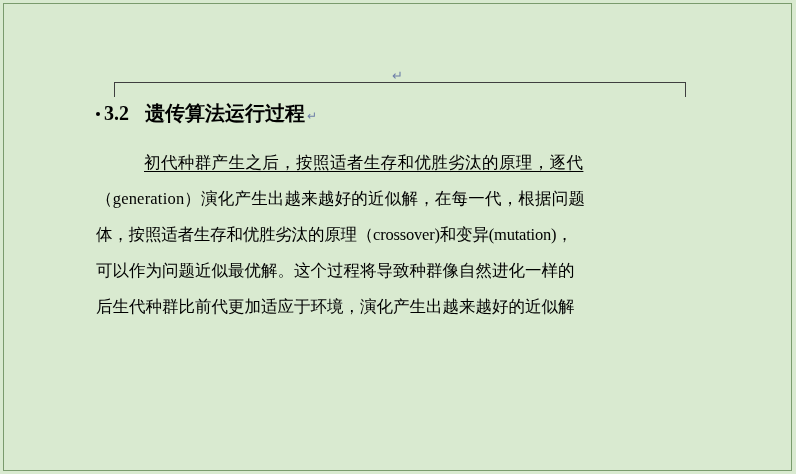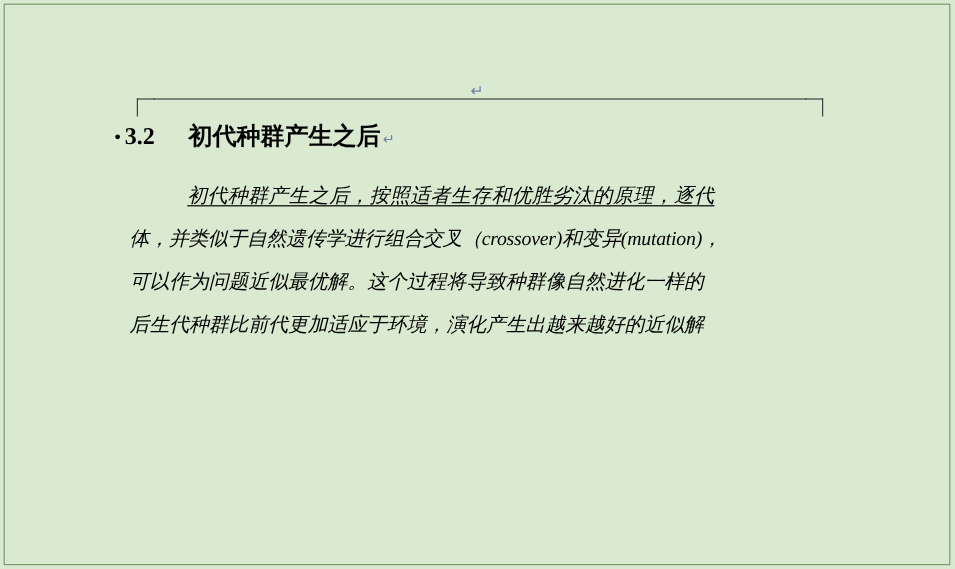--- a/index.html
+++ b/index.html
@@ -89,37 +89,36 @@
     display: inline-block;
     width: 4px;
     height: 4px;
     background: #000;
     border-radius: 50%;
     vertical-align: middle;
     margin-right: 4px;
     margin-bottom: 3px;
   }
   .heading .num {
-    margin-right: 28px;
+    margin-right: 16px;
   }
   .heading .pilcrow {
     font-size: 12px;
     font-weight: normal;
     color: #6d7fa8;
     margin-left: 2px;
     vertical-align: baseline;
   }
   .para {
     font-size: 16.5px;
     color: #000;
     line-height: 36px;
     text-align: justify;
     text-justify: inter-ideograph;
-    margin: 12px;
-    font-style: italic;
+    margin: 0;
   }
   .para .indent {
     display: inline-block;
     width: 48px;
   }
   .underline-seg {
     text-decoration: underline;
     text-decoration-thickness: 1px;
     text-underline-offset: 3px;
   }
@@ -151,24 +150,25 @@
 
   <div class="margin-marks">
     <span class="corner tl"></span>
     <span class="hline"></span>
     <span class="corner tr"></span>
   </div>
 
   <div class="content">
 
     <h2 class="heading">
-      <span class="bullet-dot"></span><span class="num">3.2</span><span>初代种群产生之后</span><span class="pilcrow">↵</span>
+      <span class="bullet-dot"></span><span class="num">3.2</span><span>遗传算法运行过程</span><span class="pilcrow">↵</span>
     </h2>
 
     <p class="para">
       <span class="line line-1"><span class="indent"></span><span class="underline-seg">初代种群产生之后，按照适者生存和优胜劣汰的原理，逐代</span></span>
-      <span class="line line-4"><span>体，并类似于自然遗传学进行组合交叉（crossover)和变异(mutation)，</span></span>
+      <span class="line line-2"><span>（generation）演化产生出越来越好的近似解，在每一代，根据问题</span></span>
+      <span class="line line-4"><span>体，按照适者生存和优胜劣汰的原理（crossover)和变异(mutation)，</span></span>
       <span class="line line-5"><span>可以作为问题近似最优解。这个过程将导致种群像自然进化一样的</span></span>
       <span class="line line-6"><span>后生代种群比前代更加适应于环境，演化产生出越来越好的近似解</span></span>
     </p>
 
   </div>
 </div>
 
 </body></html>

